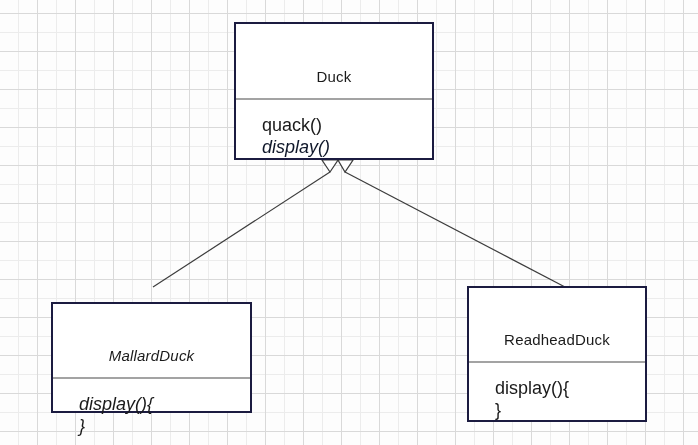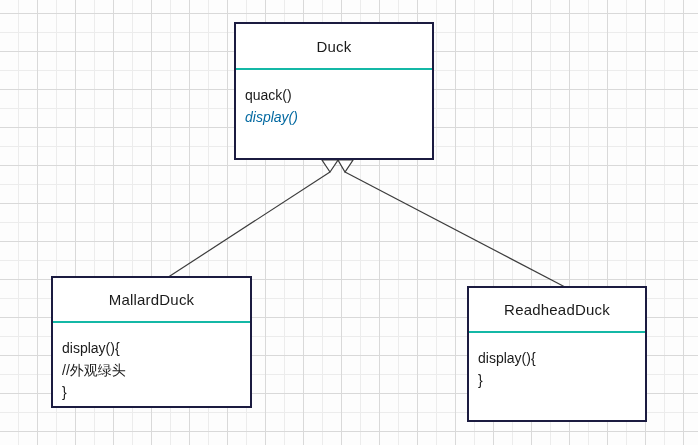--- a/index.html
+++ b/index.html
@@ -43,48 +43,50 @@
     box-sizing: border-box;
     background: #ffffff;
     border: 2px solid #1b1b40;
     color: #1a1a1a;
   }
   .uml-class .class-header {
     display: flex;
     align-items: center;
     justify-content: center;
     box-sizing: border-box;
-    border-bottom: 2px solid #14b8a6;
+    border-bottom: 2px solid #a3a3a3;
     font-size: 15px;
     letter-spacing: 0.2px;
+    margin-top: 30px;
   }
   .uml-class .class-body {
-    padding: 14px 9px 0 9px;
-    font-size: 14px;
+    padding: 14px 9px 0 26px;
+    font-size: 18px;
     line-height: 22px;
   }
   .member-row {
     white-space: pre;
   }
   .member-row.italic {
     font-style: italic;
-    color: #0369a1;
+    color: #0f172a;
   }
   .box-duck {
     left: 234px;
     top: 22px;
     width: 200px;
     height: 138px;
   }
   .box-duck .class-header { height: 46px; }
   .box-mallard {
     left: 51px;
-    top: 276px;
+    top: 302px;
     width: 201px;
-    height: 132px;
+    height: 111px;
+    font-style: italic;
   }
   .box-mallard .class-header { height: 45px; }
   .box-readhead {
     left: 467px;
     top: 286px;
     width: 180px;
     height: 136px;
   }
   .box-readhead .class-header { height: 45px; }
 </style>
@@ -105,21 +107,20 @@
     <div class="class-body">
       <div class="member-row">quack()</div>
       <div class="member-row italic">display()</div>
     </div>
   </div>
 
   <div class="uml-class box-mallard">
     <div class="class-header">MallardDuck</div>
     <div class="class-body">
       <div class="member-row">display(){</div>
-      <div class="member-row">//外观绿头</div>
       <div class="member-row">}</div>
     </div>
   </div>
 
   <div class="uml-class box-readhead">
     <div class="class-header">ReadheadDuck</div>
     <div class="class-body">
       <div class="member-row">display(){</div>
       <div class="member-row">}</div>
     </div>

